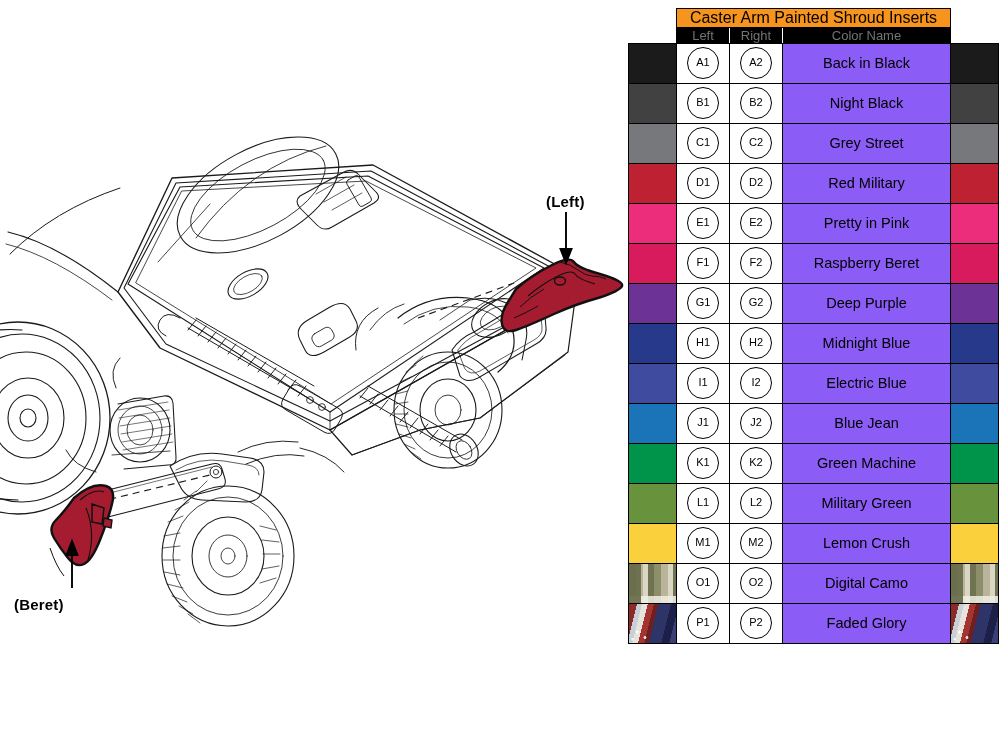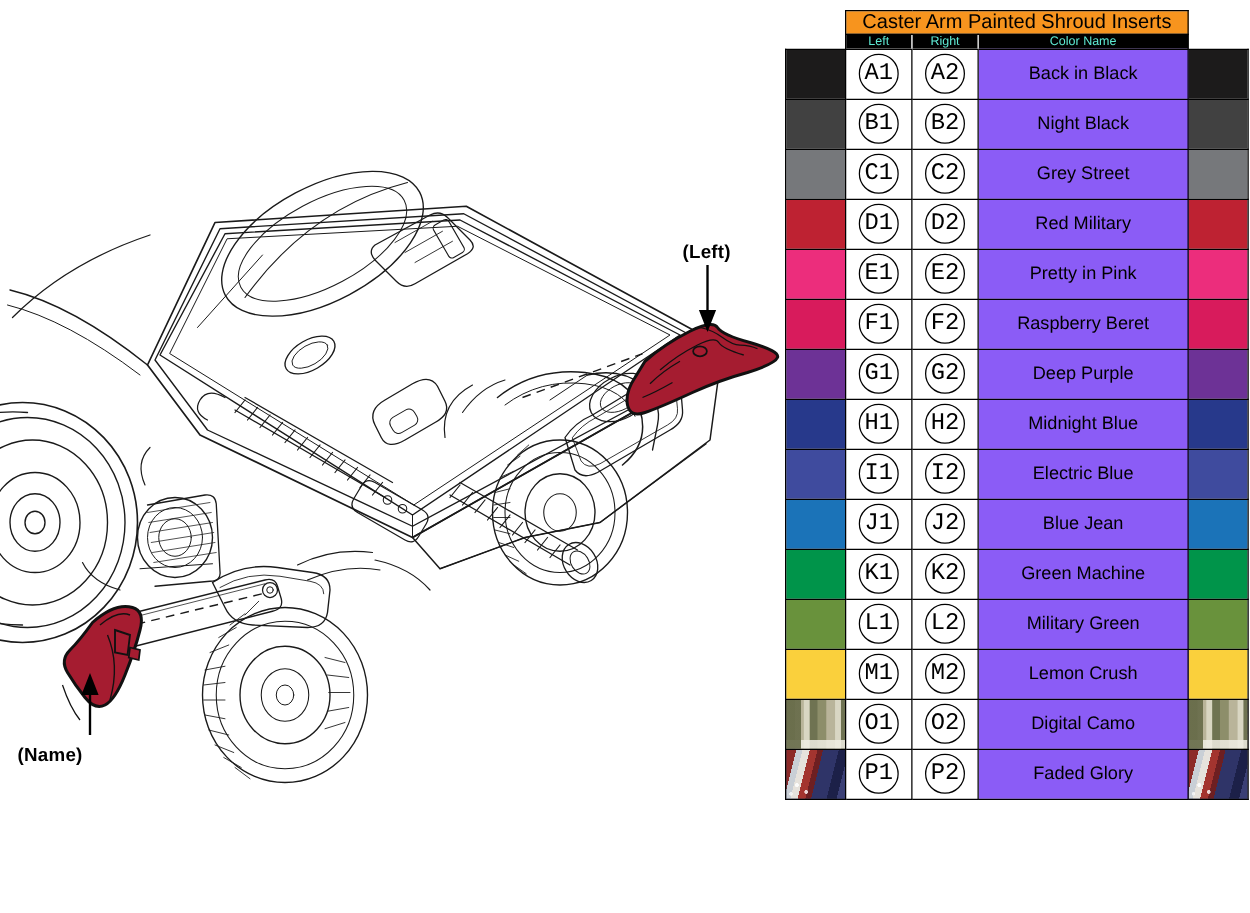--- a/index.html
+++ b/index.html
@@ -40,45 +40,44 @@
   .title-cell{
     background:#F7941E;
     border:1px solid #000;
     text-align:center;
     font-size:16px;
     color:#000;
     line-height:1.12;
     padding:5px 4px 6px 4px;
   }
   .hdr{
-    background:#000;color:#5eead4;
+    background:#000;color:#737373;
     border-left:1px solid #fff;border-right:1px solid #fff;
     border-top:1px solid #000;border-bottom:1px solid #000;
-    text-align:center;font-size:10px;font-weight:normal;
+    text-align:center;font-size:13px;font-weight:normal;
     padding:7px 2px 8px 2px;
   }
   .hdr.first{border-left:1px solid #000;}
   .hdr.last{border-right:1px solid #000;}
 
   .idcell{
     width:53px;background:#fff;border:1px solid #000;
     text-align:center;vertical-align:middle;height:39px;
   }
   .namecell{
     background:#8b5cf6;border:1px solid #000;
     text-align:center;font-size:14.5px;color:#000;
     padding:0 6px;height:39px;
   }
   .bubble{
     display:inline-block;
     width:30px;height:30px;line-height:29px;
     border:1.6px solid #000;border-radius:50%;
-    font-size:19px;color:#000;text-align:center;
+    font-size:11px;color:#000;text-align:center;
     background:#fff;
-    font-family:Liberation Mono, monospace;
   }
 
   
   .pat-camo{
     background-color:#b7b296;
     background-image:
       linear-gradient(90deg, rgba(104,108,74,.92) 0 25%, transparent 25% 100%),
       linear-gradient(0deg, rgba(240,238,228,.85) 0 18%, transparent 18% 100%),
       repeating-linear-gradient(90deg,#8d8e6a 0 7px,#b9b49a 7px 14px,#d9d6c3 14px 19px,#6f7352 19px 25px),
       repeating-linear-gradient(0deg,rgba(120,122,88,.55) 0 6px,rgba(205,202,180,.5) 6px 12px,rgba(90,94,62,.45) 12px 17px);
@@ -284,21 +283,21 @@
       <path d="M566 212 L566 253" fill="none"></path>
       <path d="M566 263 L560.5 249 L571.5 249 Z"></path>
 
       <path d="M72 588 L72 551" fill="none"></path>
       <path d="M72 541 L66.5 555 L77.5 555 Z"></path>
     </g>
   </svg>
 
   <div class="callout-label" id="label-left">(Left)</div>
 
-  <div class="callout-label" id="label-right">(Name)</div>
+  <div class="callout-label" id="label-right">(Beret)</div>
 </div>
 
 <table id="color-table">
   <colgroup>
     <col style="width:48px">
       <col style="width:53px">
       <col style="width:53px">
     <col style="width:168px">
       <col style="width:48px">
   </colgroup>

